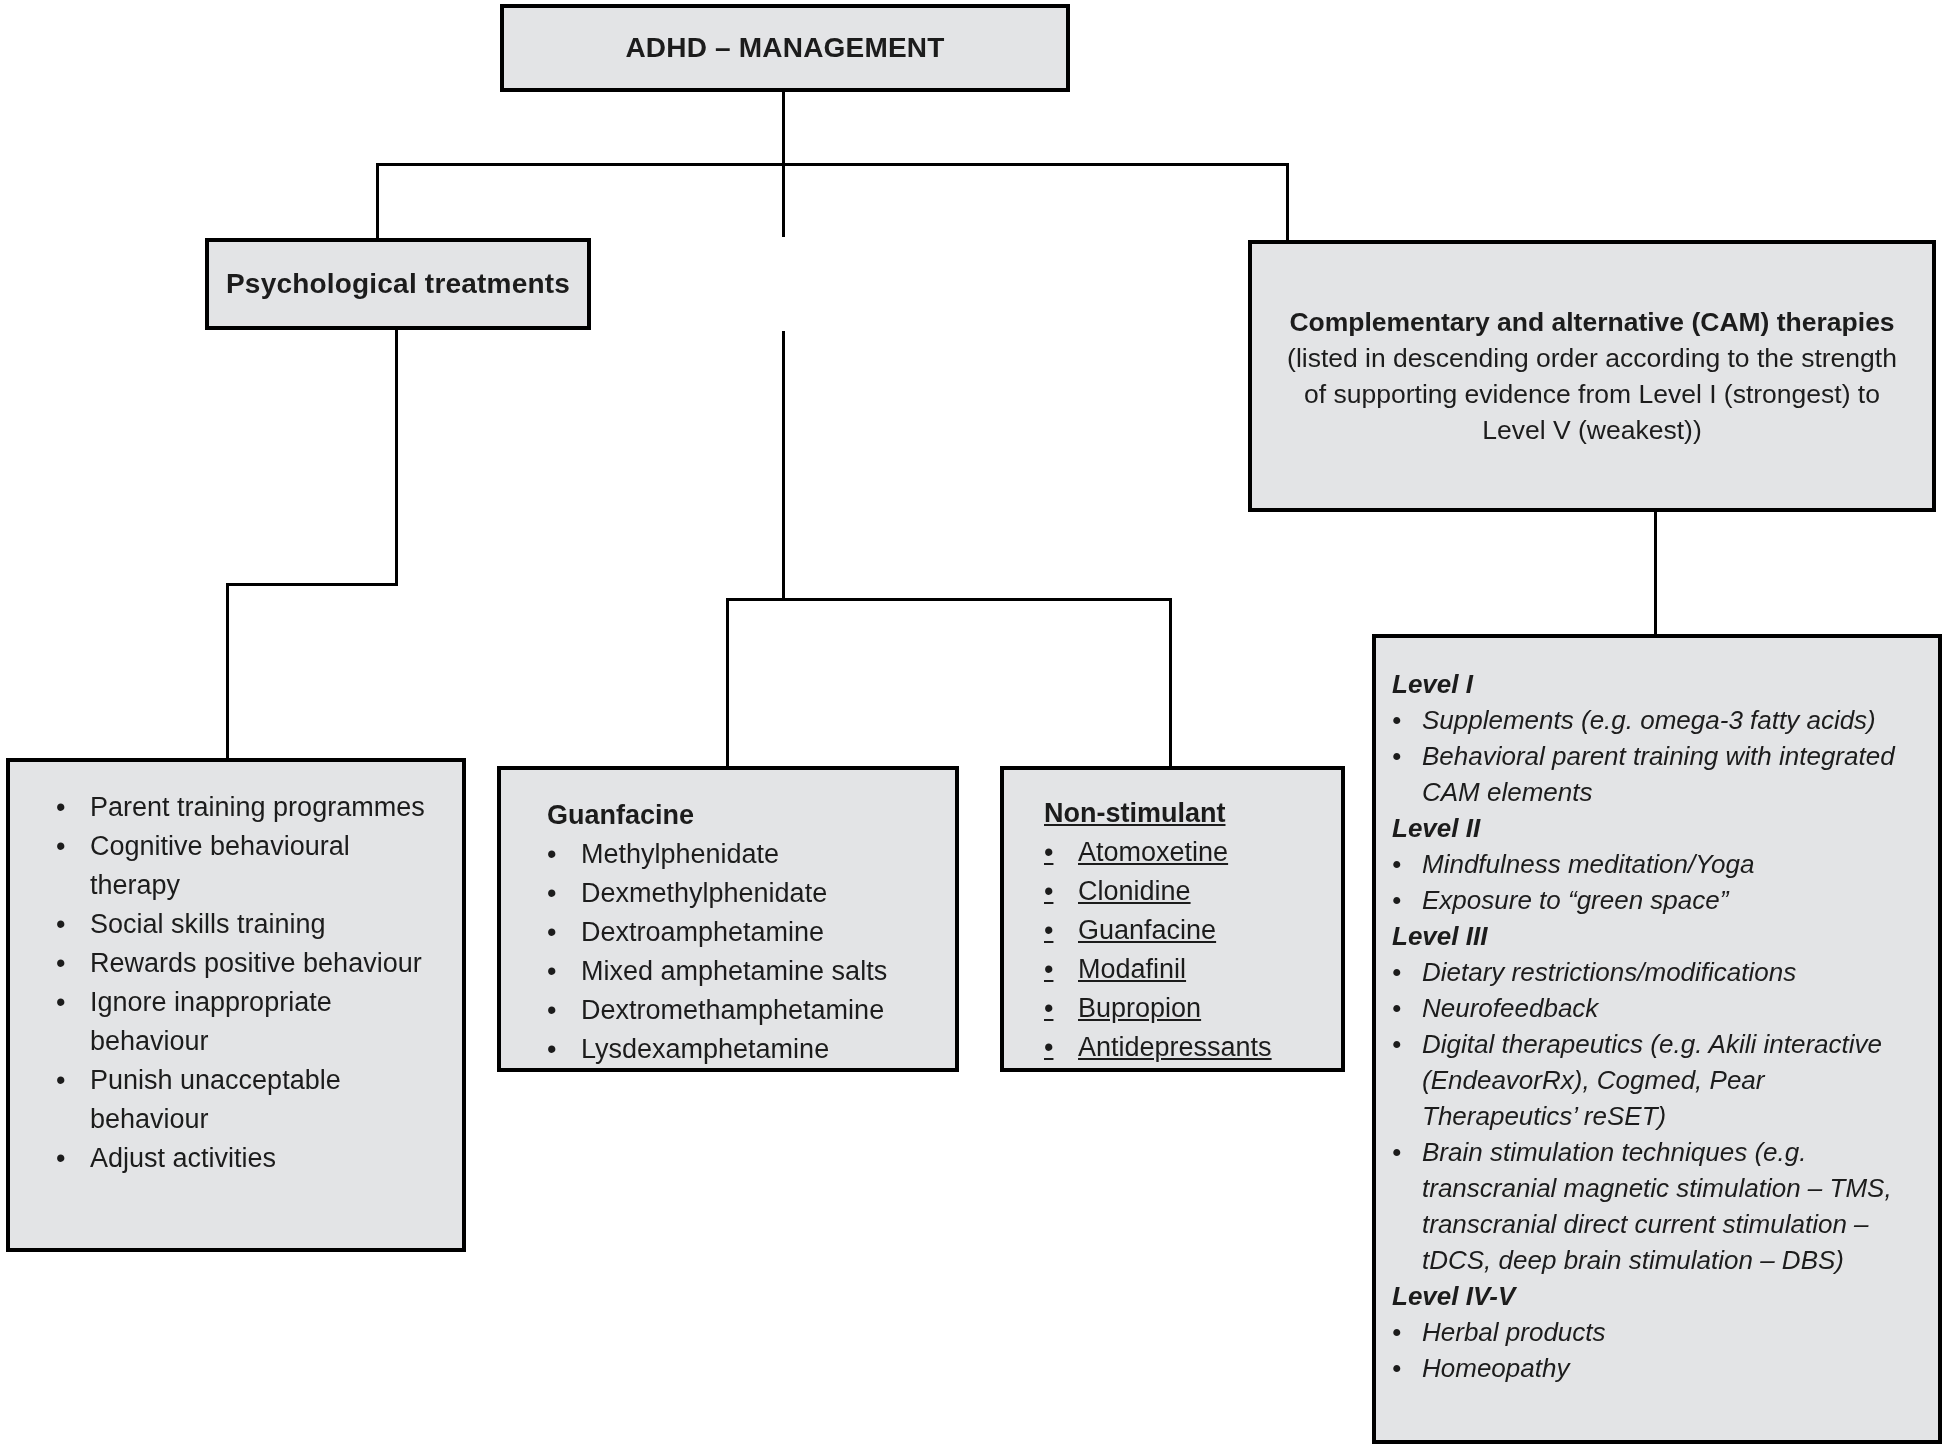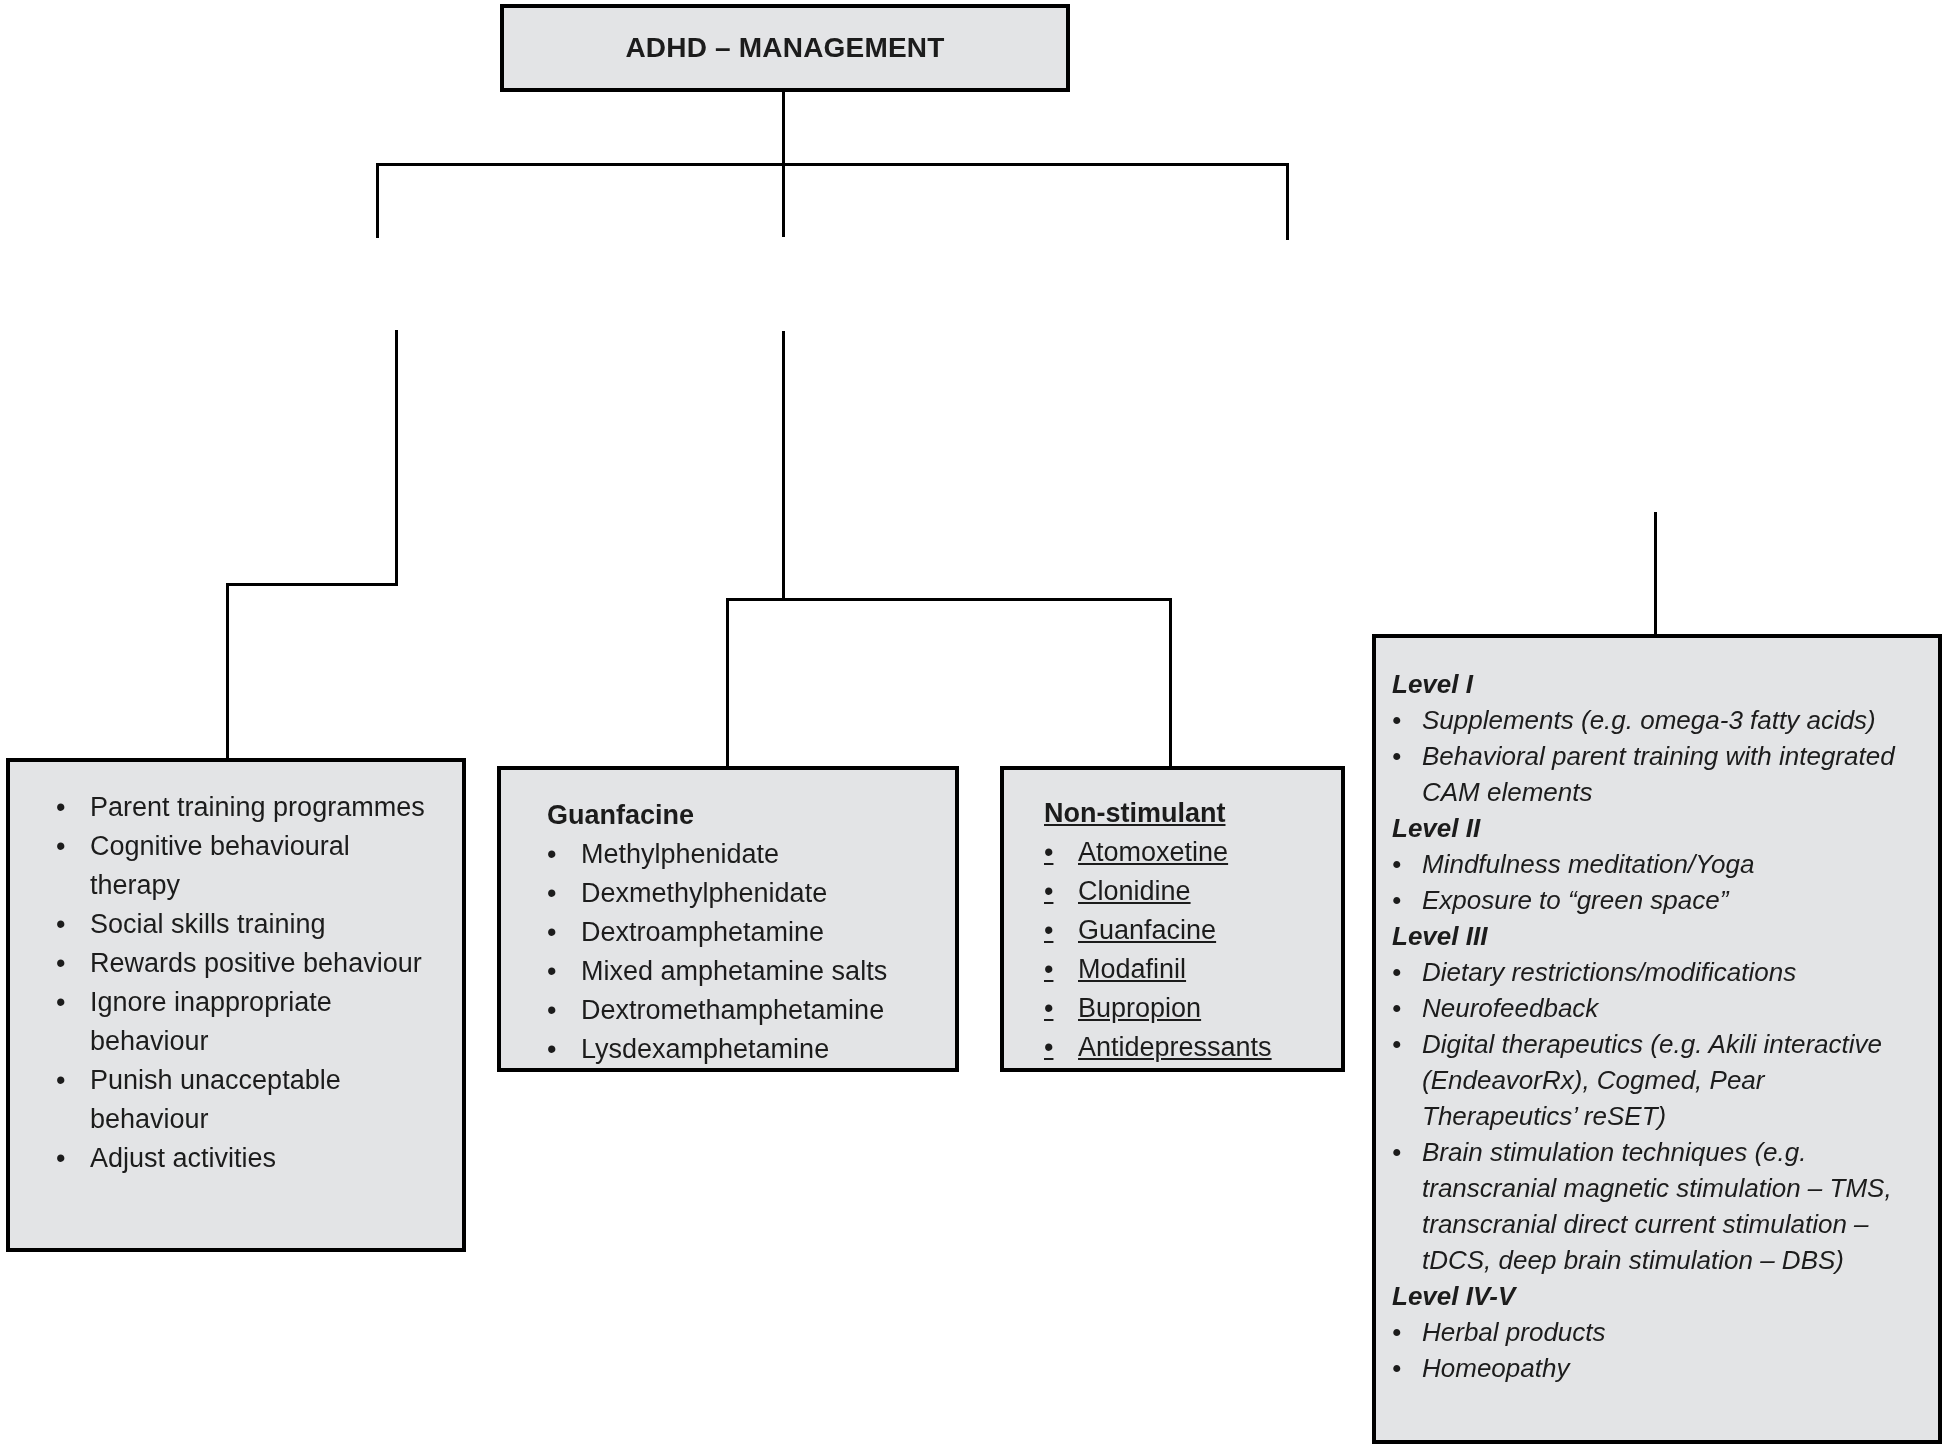--- a/index.html
+++ b/index.html
@@ -80,22 +80,28 @@
   <div class="line" style="left:726px; top:598px; width:446px; height:3px;"></div>
   <div class="line" style="left:726px; top:598px; width:3px; height:168px;"></div>
   <div class="line" style="left:1169px; top:598px; width:3px; height:168px;"></div>
 
   <div class="line" style="left:1654px; top:512px; width:3px; height:122px;"></div>
 
   <div class="box center-box" style="left:500px; top:4px; width:570px; height:88px;">
     <span>ADHD – MANAGEMENT</span>
   </div>
 
-
-
+  <div class="box center-box" style="left:205px; top:238px; width:386px; height:92px;">
+    <span>Psychological treatments</span>
+  </div>
+
+
+  <div class="box cam-box" style="left:1248px; top:240px; width:688px; height:272px;">
+    <p style="margin:0;"><strong>Complementary and alternative (CAM) therapies</strong><span> (listed in descending order according to the strength of supporting evidence from Level I (strongest) to Level V (weakest))</span></p>
+  </div>
 
   <div class="box list-box" style="left:6px; top:758px; width:460px; height:494px;">
     <ul class="plain">
       <li class="bullet-item">
           <span class="bullet">•</span>
           <span class="itm">Parent training programmes</span>
         </li>
       <li class="bullet-item">
           <span class="bullet">•</span>
           <span class="itm">Cognitive behavioural therapy</span>

